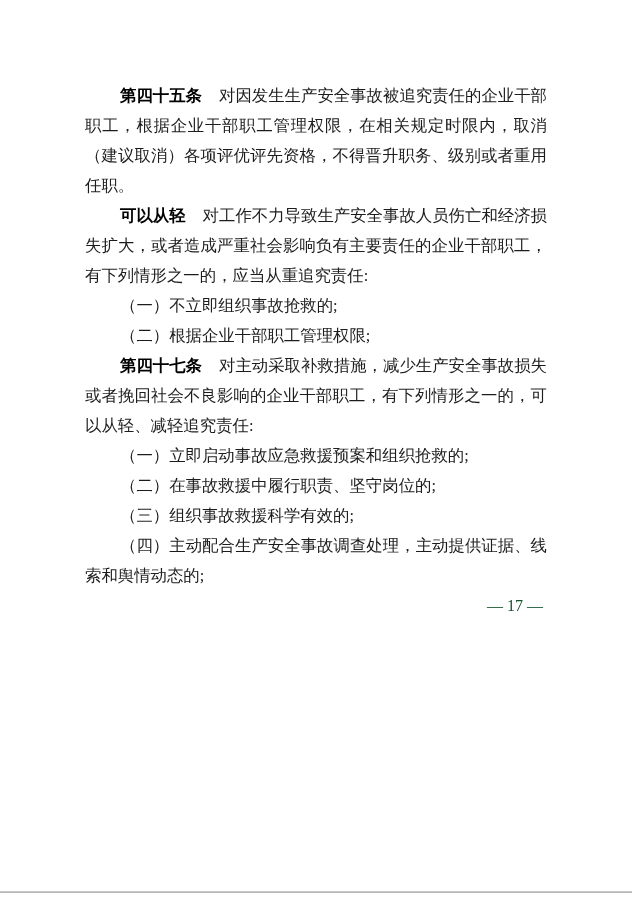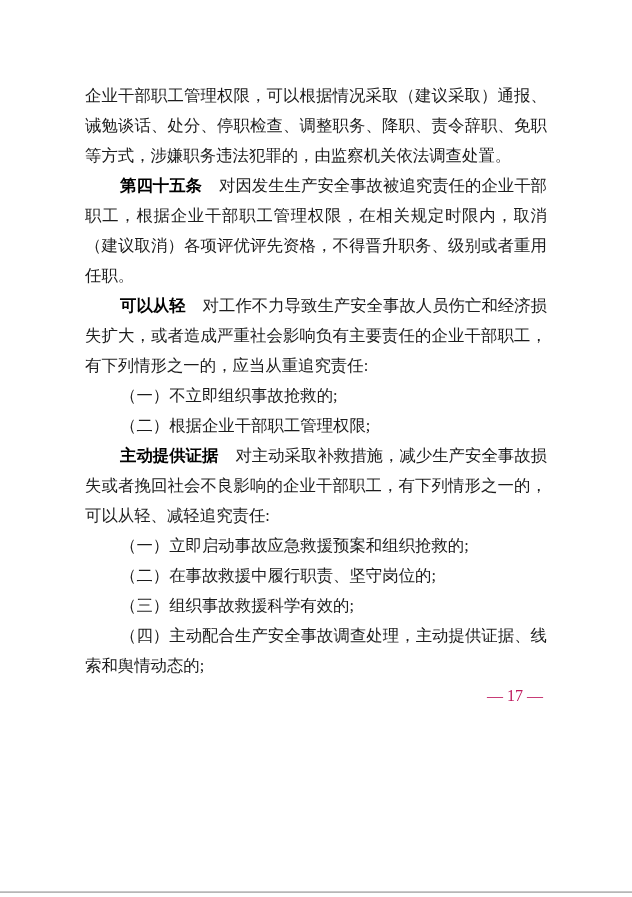--- a/index.html
+++ b/index.html
@@ -39,62 +39,59 @@
   .art-num {
     font-weight: bold;
     color: #000000;
     margin-right: 17px;
   }
   .footer {
     height: 30px;
     line-height: 30px;
     text-align: right;
     font-size: 16px;
-    color: #be185d;
+    color: #14532d;
     padding-right: 4px;
   }
   .page-bottom-edge {
     position: absolute;
     left: 0;
     right: 0;
     top: 891px;
     height: 2px;
     background: linear-gradient(to bottom, #d2d2d2, #adadad);
   }
 </style>
 </head>
 <body>
 
 <div class="page">
   <div class="doc-body">
 
-    <p>
-      <span>企业干部职工管理权限，可以根据情况采取（建议采取）通报、诫勉谈话、处分、停职检查、调整职务、降职、责令辞职、免职等方式，涉嫌职务违法犯罪的，由监察机关依法调查处置。</span>
-    </p>
 
     <p class="indent">
       <span class="art-num">第四十五条</span><span>对因发生生产安全事故被追究责任的企业干部职工，根据企业干部职工管理权限，在相关规定时限内，取消（建议取消）各项评优评先资格，不得晋升职务、级别或者重用任职。</span>
     </p>
 
     <p class="indent">
       <span class="art-num">可以从轻</span><span>对工作不力导致生产安全事故人员伤亡和经济损失扩大，或者造成严重社会影响负有主要责任的企业干部职工，有下列情形之一的，应当从重追究责任:</span>
     </p>
 
     <p class="indent">
       <span>（一）不立即组织事故抢救的;</span>
     </p>
 
     <p class="indent">
       <span>（二）根据企业干部职工管理权限;</span>
     </p>
 
 
 
     <p class="indent">
-      <span class="art-num">主动提供证据</span><span>对主动采取补救措施，减少生产安全事故损失或者挽回社会不良影响的企业干部职工，有下列情形之一的，可以从轻、减轻追究责任:</span>
+      <span class="art-num">第四十七条</span><span>对主动采取补救措施，减少生产安全事故损失或者挽回社会不良影响的企业干部职工，有下列情形之一的，可以从轻、减轻追究责任:</span>
     </p>
 
     <p class="indent">
       <span>（一）立即启动事故应急救援预案和组织抢救的;</span>
     </p>
 
     <p class="indent">
       <span>（二）在事故救援中履行职责、坚守岗位的;</span>
     </p>
 

